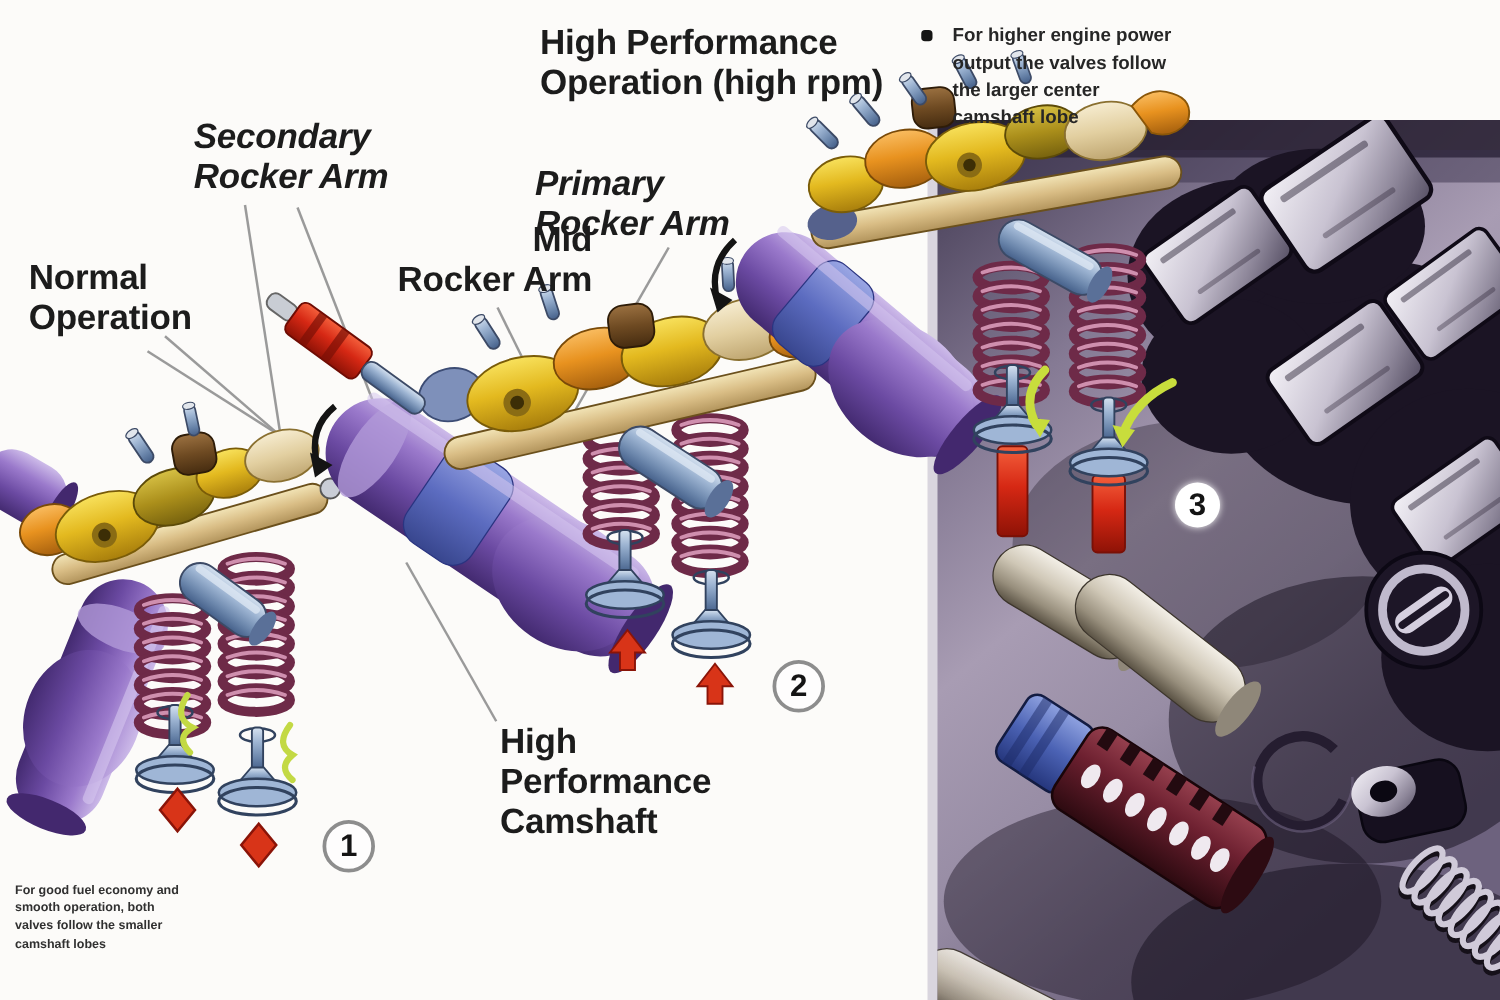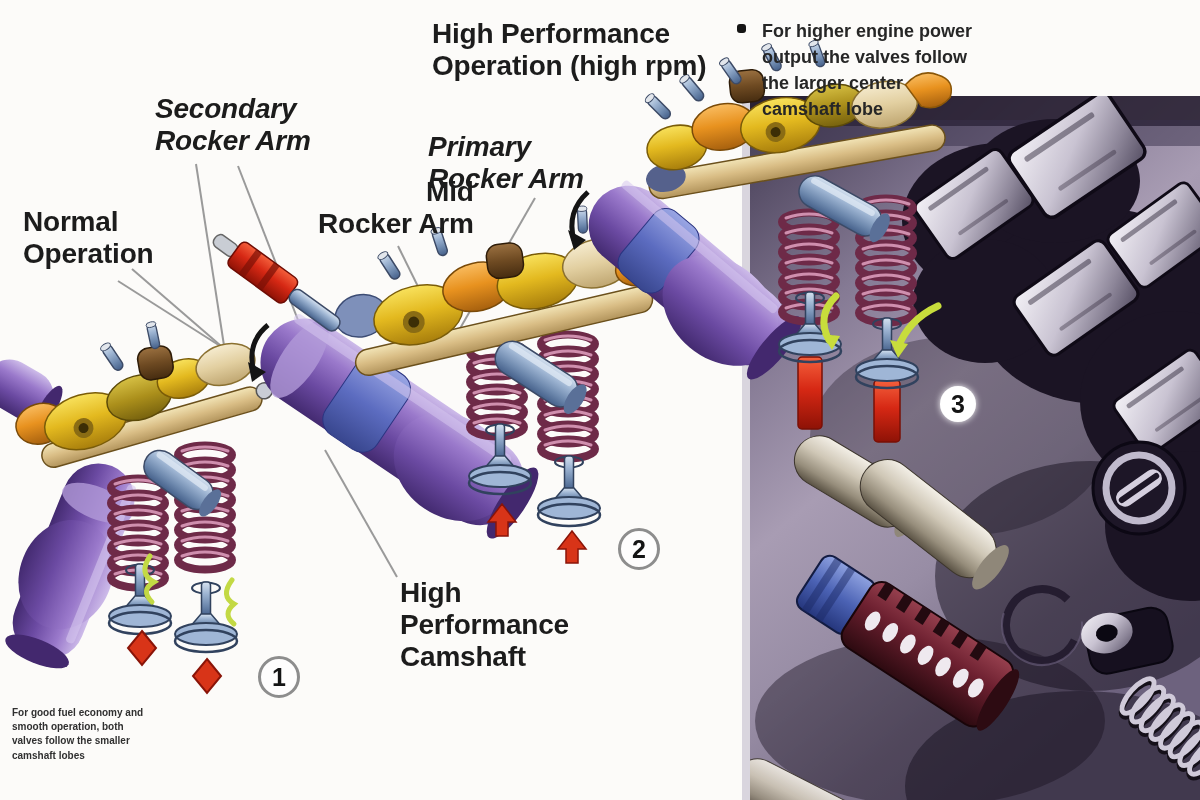--- a/index.html
+++ b/index.html
@@ -3,21 +3,21 @@
 <meta charset="utf-8">
 <style>
   html,body{margin:0;padding:0;background:#e8e8e8;}
   .stage{position:relative;width:1200px;height:800px;background:#fcfbf9;overflow:hidden;
          font-family:"Liberation Sans","DejaVu Sans",sans-serif;}
   .stage svg{position:absolute;left:0;top:0;}
   .label{position:absolute;font-weight:700;color:#1c1c1c;white-space:pre-line;
          line-height:1.14;letter-spacing:-0.2px;}
   .label.big{font-size:28px;}
   .note{position:absolute;font-weight:700;white-space:pre-line;}
-  .note.small{font-size:18px;line-height:1.45;color:#262626;width:225px;}
+  .note.small{font-size:15px;line-height:1.45;color:#262626;width:225px;}
   .note.bottom{font-size:10px;line-height:1.42;color:#303030;width:280px;}
   .bullet{position:absolute;width:9px;height:9px;border-radius:3px;background:#151515;}
   .marker{position:absolute;width:36px;height:36px;border-radius:50%;
           display:flex;align-items:center;justify-content:center;
           font-size:25px;font-weight:700;color:#141414;}
   .marker.outline{border:3px solid #8d8d8d;background:rgba(255,255,255,.6);}
   .marker.solid{background:#ffffff;border:none;box-shadow:0 0 6px rgba(255,255,255,.95);}
 </style>
 </head>
 <body>

